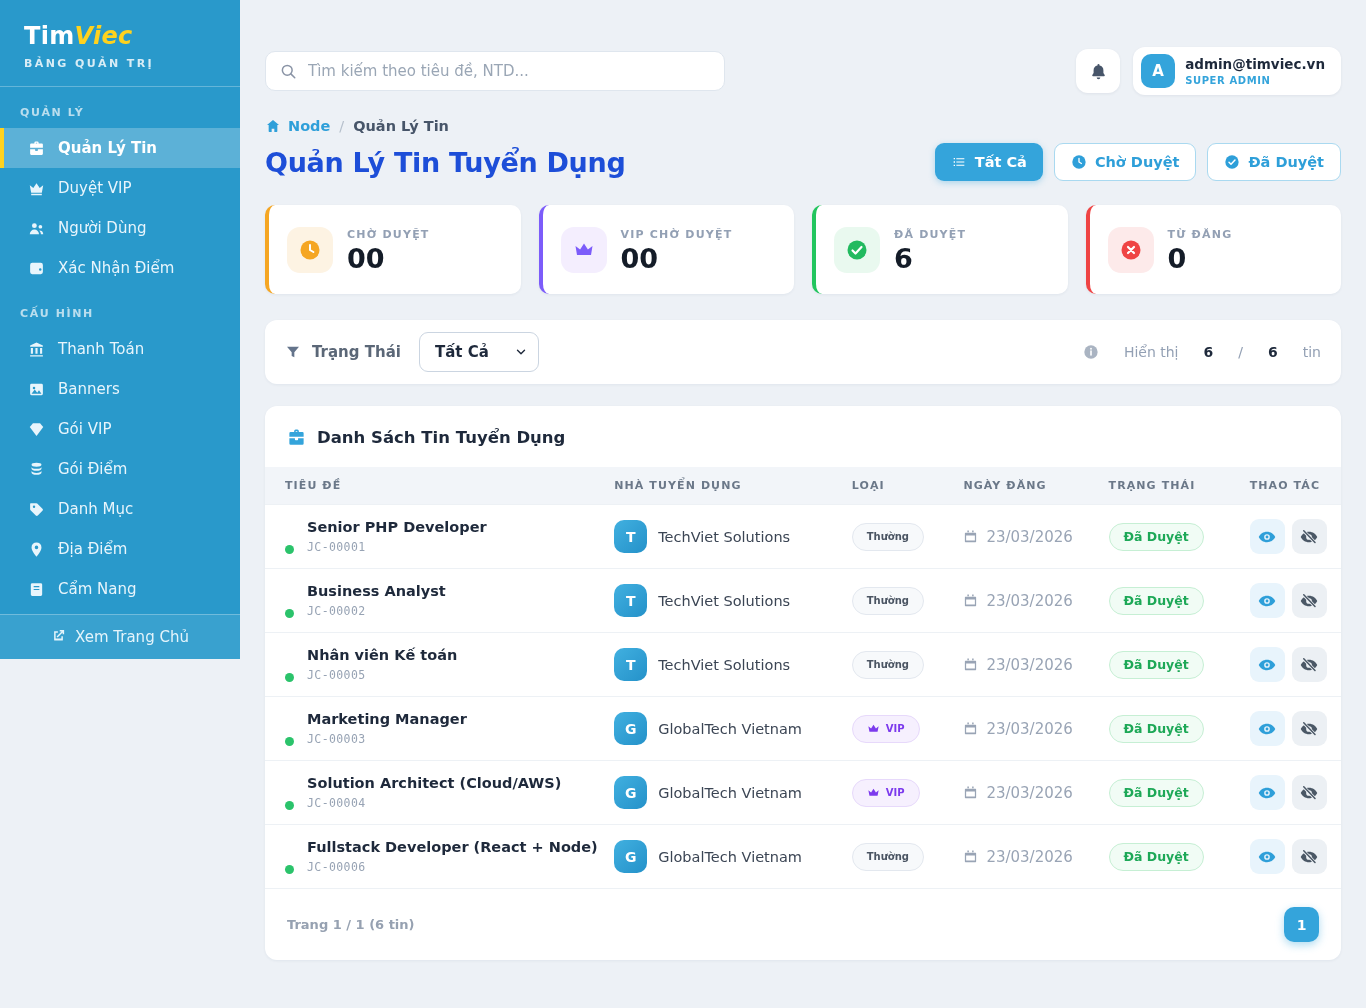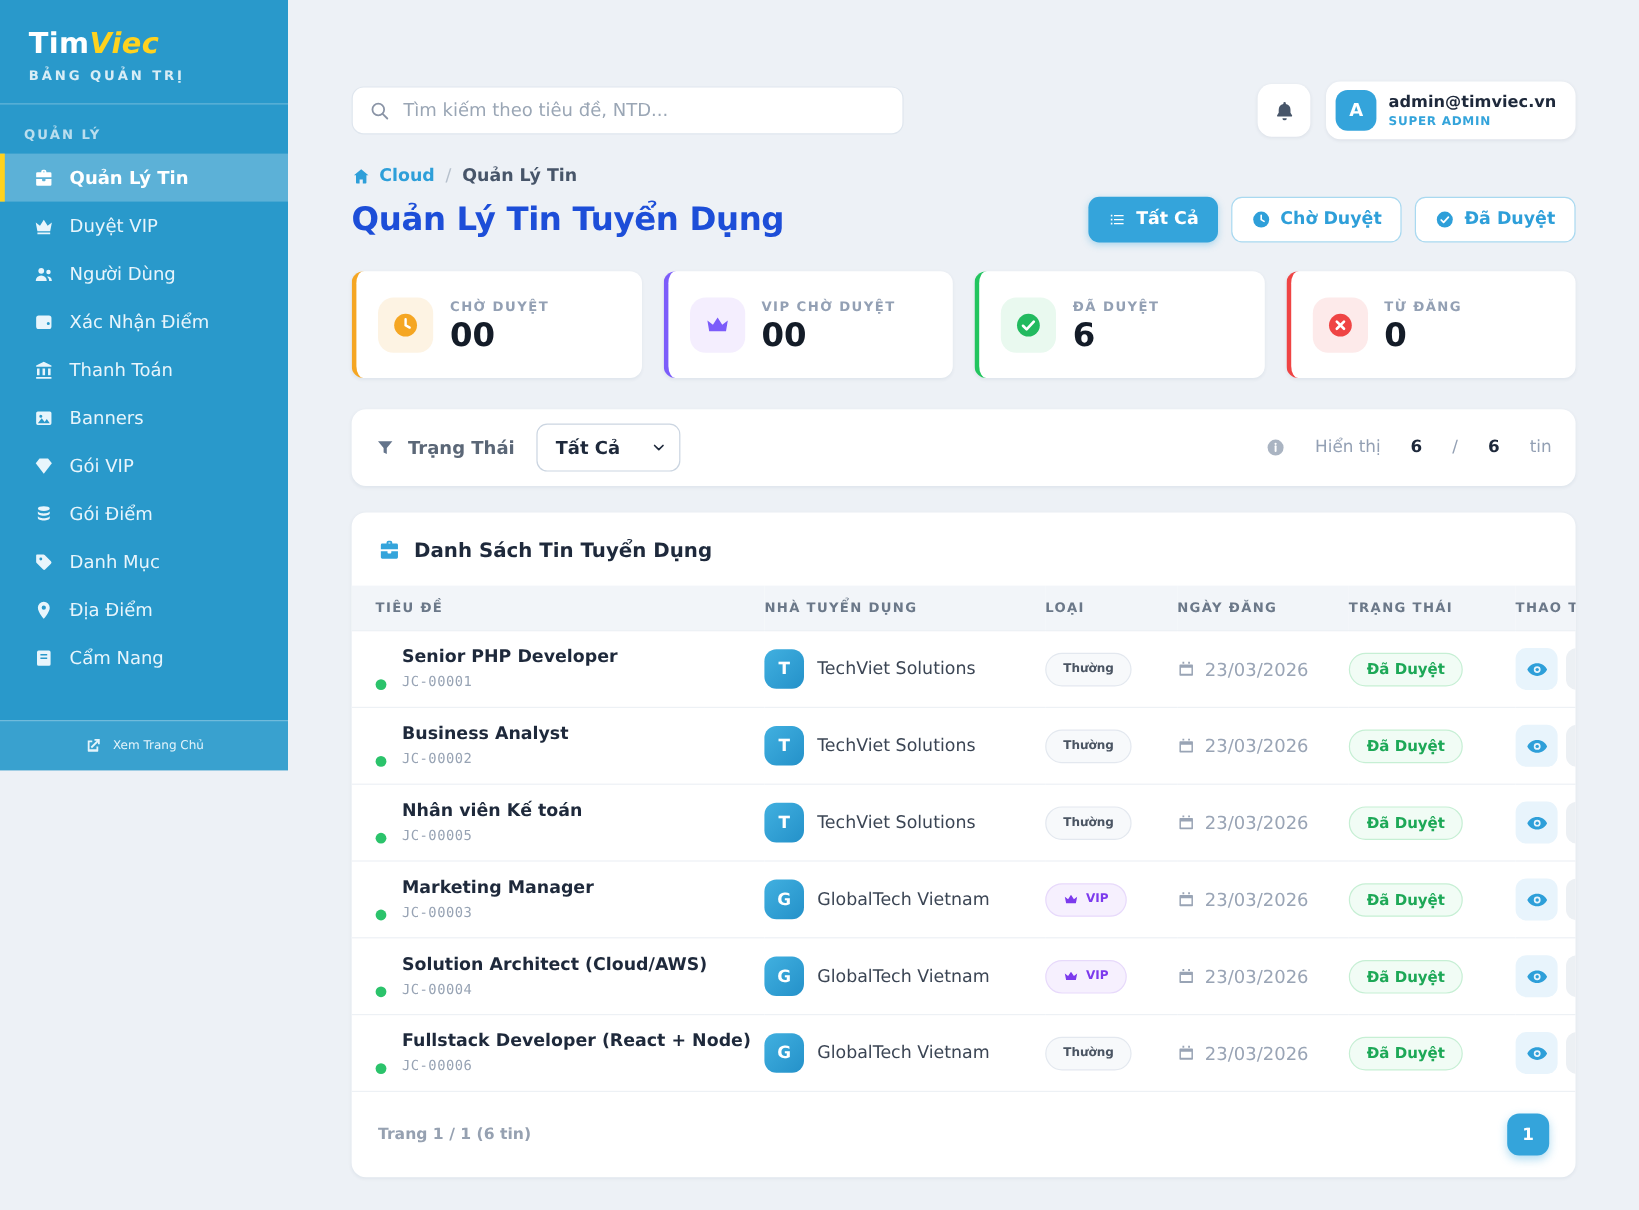--- a/index.html
+++ b/index.html
@@ -10,25 +10,25 @@
   
   .sidebar { position:absolute; top:0; left:0; width:240px; background:#2999CB; color:#fff; padding-bottom:0; z-index:5; }
   .logo-block { padding:22px 24px 16px; border-bottom:1px solid rgba(255,255,255,.28); }
   .logo { font-size:24px; font-weight:800; letter-spacing:.3px; }
   .logo .accent { color:#FFD21E; font-style:italic; }
   .logo-sub { font-size:11px; letter-spacing:2.4px; color:rgba(255,255,255,.82); margin-top:7px; font-weight:600; }
   .nav-section-label { padding:19px 20px 9px; font-size:11px; font-weight:700; letter-spacing:1.6px; color:rgba(255,255,255,.68); }
   .nav-item { display:flex; align-items:center; gap:13px; padding:11px 14px 11px 28px; font-size:15px; color:#E8F5FC; font-weight:500; cursor:pointer; }
   .nav-item svg { width:17px; height:17px; flex:none; }
   .nav-item.active { background:rgba(255,255,255,.24); border-left:4px solid #FFD21E; padding-left:24px; font-weight:700; color:#fff; }
-  .sidebar-footer { margin-top:32px; border-top:1px solid rgba(255,255,255,.28); background:rgba(255,255,255,.08); padding:13px 0; display:flex; align-items:center; justify-content:center; gap:9px; font-size:10px; color:#E4F4FB; cursor:pointer; }
+  .sidebar-footer { margin-top:5px; border-top:1px solid rgba(255,255,255,.28); background:rgba(255,255,255,.08); padding:13px 0; display:flex; align-items:flex-start; justify-content:center; gap:9px; font-size:15px; color:#E4F4FB; cursor:pointer; }
   .sidebar-footer svg { width:15px; height:15px; }
 
   
-  .main { margin-left:240px; padding:28px 53px 26px;margin-top:21px; }
+  .main { margin-left:240px; padding:28px 25px 26px; }
 
   .topbar { margin-top:21px; display:flex; justify-content:space-between; align-items:center; height:44px; }
   .search-wrap { position:relative; width:460px; }
   .search-input { width:100%; height:40px; background:#fff; border:1px solid #DFE6EE; border-radius:10px; padding:0 14px 0 42px; font-size:15px; color:#334155; font-family:inherit; outline:none; }
   .search-input::placeholder { color:#9AA6B5; }
   .search-icon { position:absolute; left:14px; top:11px; color:#8A94A6; }
   .topbar-right { display:flex; align-items:center; gap:13px; }
   .bell-btn { width:44px; height:44px; background:#fff; border:none; border-radius:12px; display:flex; align-items:center; justify-content:center; color:#475569; cursor:pointer; box-shadow:0 1px 3px rgba(23,43,77,.07); }
   .user-card { background:#fff; border-radius:12px; height:48px; padding:0 16px 0 8px; display:flex; align-items:center; gap:10px; box-shadow:0 1px 3px rgba(23,43,77,.07); }
   .user-avatar { width:34px; height:34px; border-radius:10px; background:#34A4DB; color:#fff; font-weight:800; font-size:15px; display:flex; align-items:center; justify-content:center; }
@@ -135,20 +135,21 @@
       </svg>
     <span>Người Dùng</span>
   </div>
   <div class="nav-item">
     <svg viewBox="0 0 24 24" fill="currentColor" fill-rule="evenodd">
         <path d="M3 7a3 3 0 0 1 3-3h12a3 3 0 0 1 3 3v10a3 3 0 0 1-3 3H6a3 3 0 0 1-3-3V7zm12.5 6.5a1.8 1.8 0 1 0 3.6 0 1.8 1.8 0 0 0-3.6 0z"></path>
       </svg>
     <span>Xác Nhận Điểm</span>
   </div>
 
+  <div class="nav-section-label">CẤU HÌNH</div>
 
   <div class="nav-item">
     <svg viewBox="0 0 24 24" fill="currentColor">
         <path d="M12 2l9 4.5V8H3V6.5L12 2zM4 10h3v8H4zm6.5 0h3v8h-3zM17 10h3v8h-3zM3 20h18v2H3z"></path>
       </svg>
     <span>Thanh Toán</span>
   </div>
   <div class="nav-item">
     <svg viewBox="0 0 24 24" fill="currentColor" fill-rule="evenodd">
         <path d="M3 6a2 2 0 0 1 2-2h14a2 2 0 0 1 2 2v12a2 2 0 0 1-2 2H5a2 2 0 0 1-2-2V6zm5.5 2a1.8 1.8 0 1 0 0 3.6 1.8 1.8 0 0 0 0-3.6zM5 18l4.5-6 3.5 4.5L15.5 13 19 18H5z"></path>
@@ -220,21 +221,21 @@
         </div>
       </div>
     </div>
   </div>
 
   <div class="breadcrumb">
     <a class="crumb-home">
       <svg width="16" height="16" viewBox="0 0 24 24" fill="currentColor">
           <path d="M12 3l9 7.5h-2.5V20a1 1 0 0 1-1 1H14v-5h-4v5H6.5a1 1 0 0 1-1-1v-9.5H3L12 3z"></path>
         </svg>
-      <span>Cloud</span>
+      <span>Node</span>
     </a>
     <span class="crumb-sep">/</span>
     <span class="crumb-cur">Quản Lý Tin</span>
   </div>
 
   <div class="title-row">
     <h1 class="page-title">Quản Lý Tin Tuyển Dụng</h1>
     <div class="seg-group">
       <button class="seg-btn seg-primary">
         <svg viewBox="0 0 24 24" fill="currentColor">

